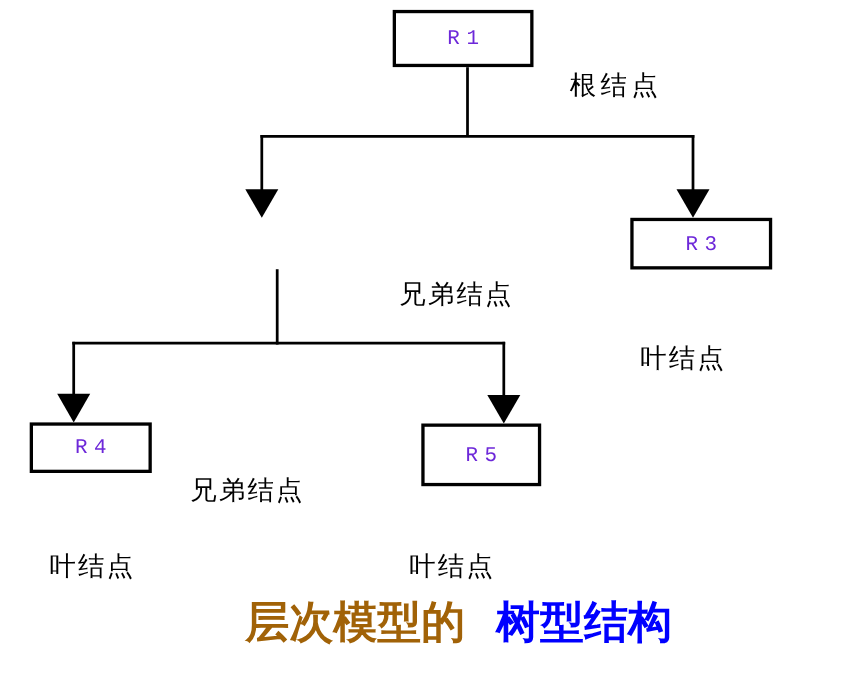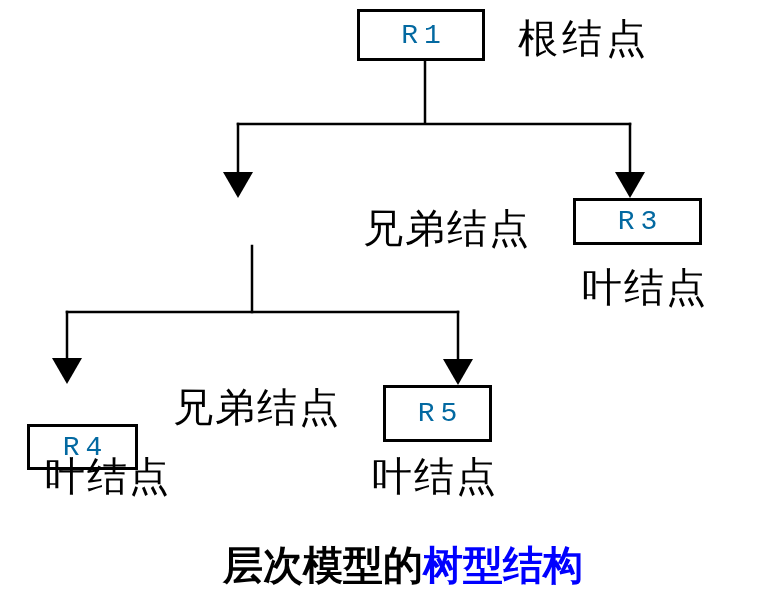--- a/index.html
+++ b/index.html
@@ -25,49 +25,50 @@
     position: absolute;
     box-sizing: border-box;
     border: 3px solid #000000;
     background: #ffffff;
     display: flex;
     align-items: center;
     justify-content: center;
   }
   .node-box .node-label {
     font-family: "Liberation Mono", "DejaVu Sans Mono", monospace;
-    font-size: 28px;
-    color: #0369a1;
+    font-size: 19px;
+    color: #6d28d9;
     letter-spacing: 6px;
     text-indent: 6px; 
     white-space: nowrap;
   }
   .annotation {
     position: absolute;
-    font-size: 40px;
+    font-size: 24px;
     line-height: 1.0;
     color: #000000;
     letter-spacing: 2px;
     white-space: nowrap;
     font-family: "Liberation Serif", "DejaVu Serif", serif;
+    margin-top: 47px;
   }
   .annotation.root { letter-spacing: 4px; }
   #caption {
     position: absolute;
     left: 223px;
     top: 544px;
     font-size: 40px;
     line-height: 1.1;
     font-weight: bold;
     letter-spacing: 0px;
     white-space: nowrap;
     font-family: "Liberation Serif", "DejaVu Serif", serif;
   }
-  #caption .prefix { color: #000000; }
-  #caption .highlight { color: #0000ff; }
+  #caption .prefix { color: #a16207; }
+  #caption .highlight { color: #0000ff; margin-left: 28px; }
 </style>
 </head>
 <body>
 
 <div id="stage">
 
   <svg id="connectors" viewBox="0 0 782 612" xmlns="http://www.w3.org/2000/svg">
 
     <path d="M425 61 V124" stroke="#000000" stroke-width="2.5" fill="none"></path>
 
@@ -93,21 +94,21 @@
 
   <div class="node-box" style="left:357px; top:9px;  width:128px; height:52px;">
     <span class="node-label">R1</span>
   </div>
 
 
   <div class="node-box" style="left:573px; top:198px; width:129px; height:47px;">
     <span class="node-label">R3</span>
   </div>
 
-  <div class="node-box" style="left:27px;  top:384px; width:111px; height:46px;margin-top:40px;">
+  <div class="node-box" style="left:27px;  top:384px; width:111px; height:46px;">
     <span class="node-label">R4</span>
   </div>
 
   <div class="node-box" style="left:383px; top:385px; width:109px; height:57px;">
     <span class="node-label">R5</span>
   </div>
 
   <div class="annotation root" style="left:518px; top:19px;">根结点</div>
 
   <div class="annotation" style="left:363px; top:209px;">兄弟结点</div>

